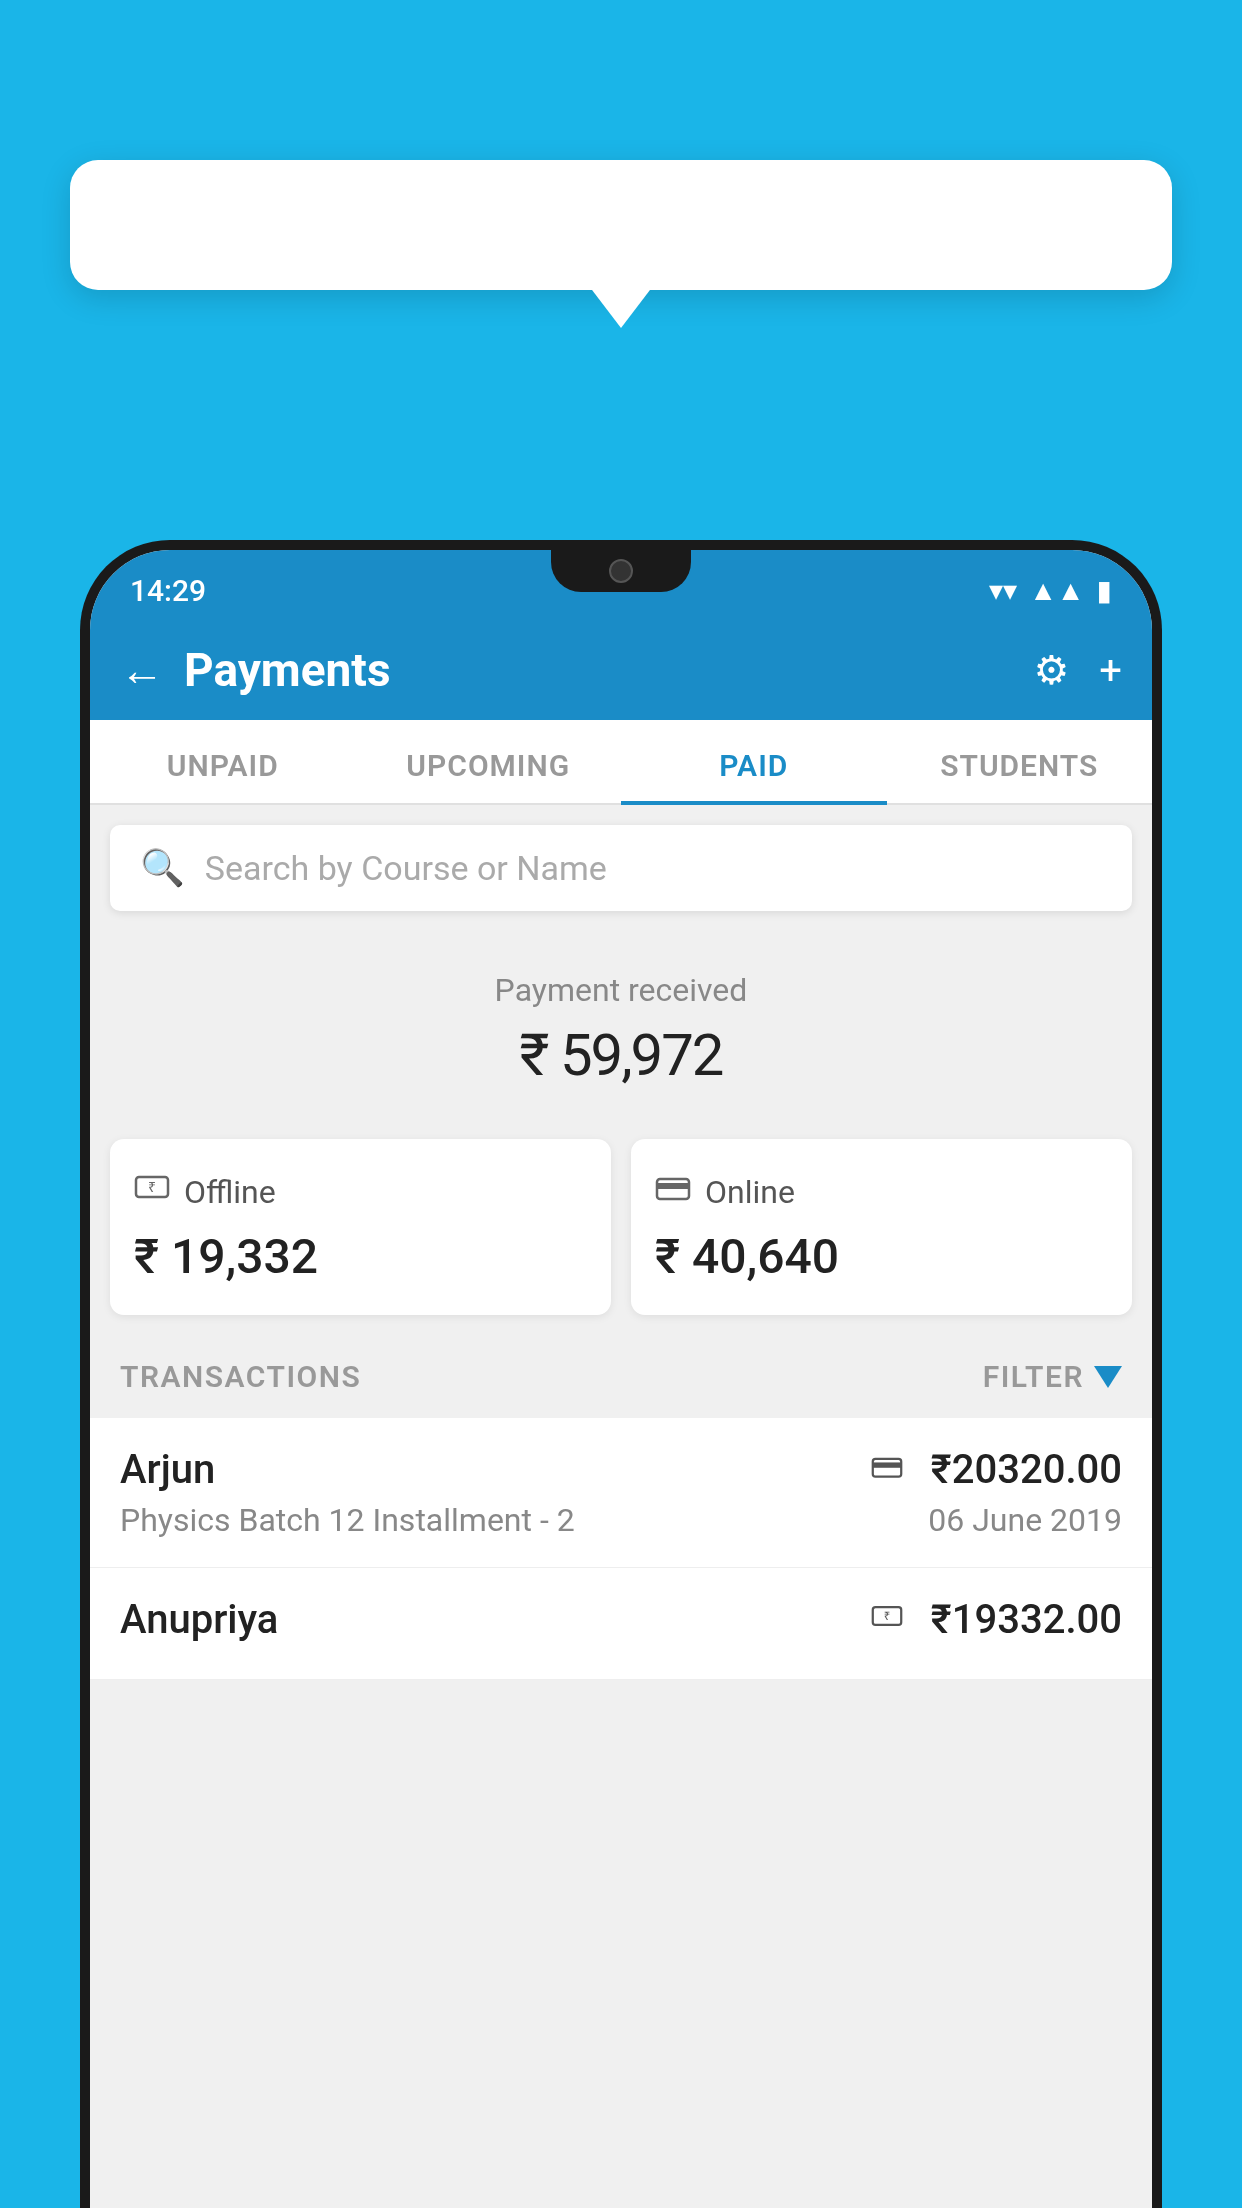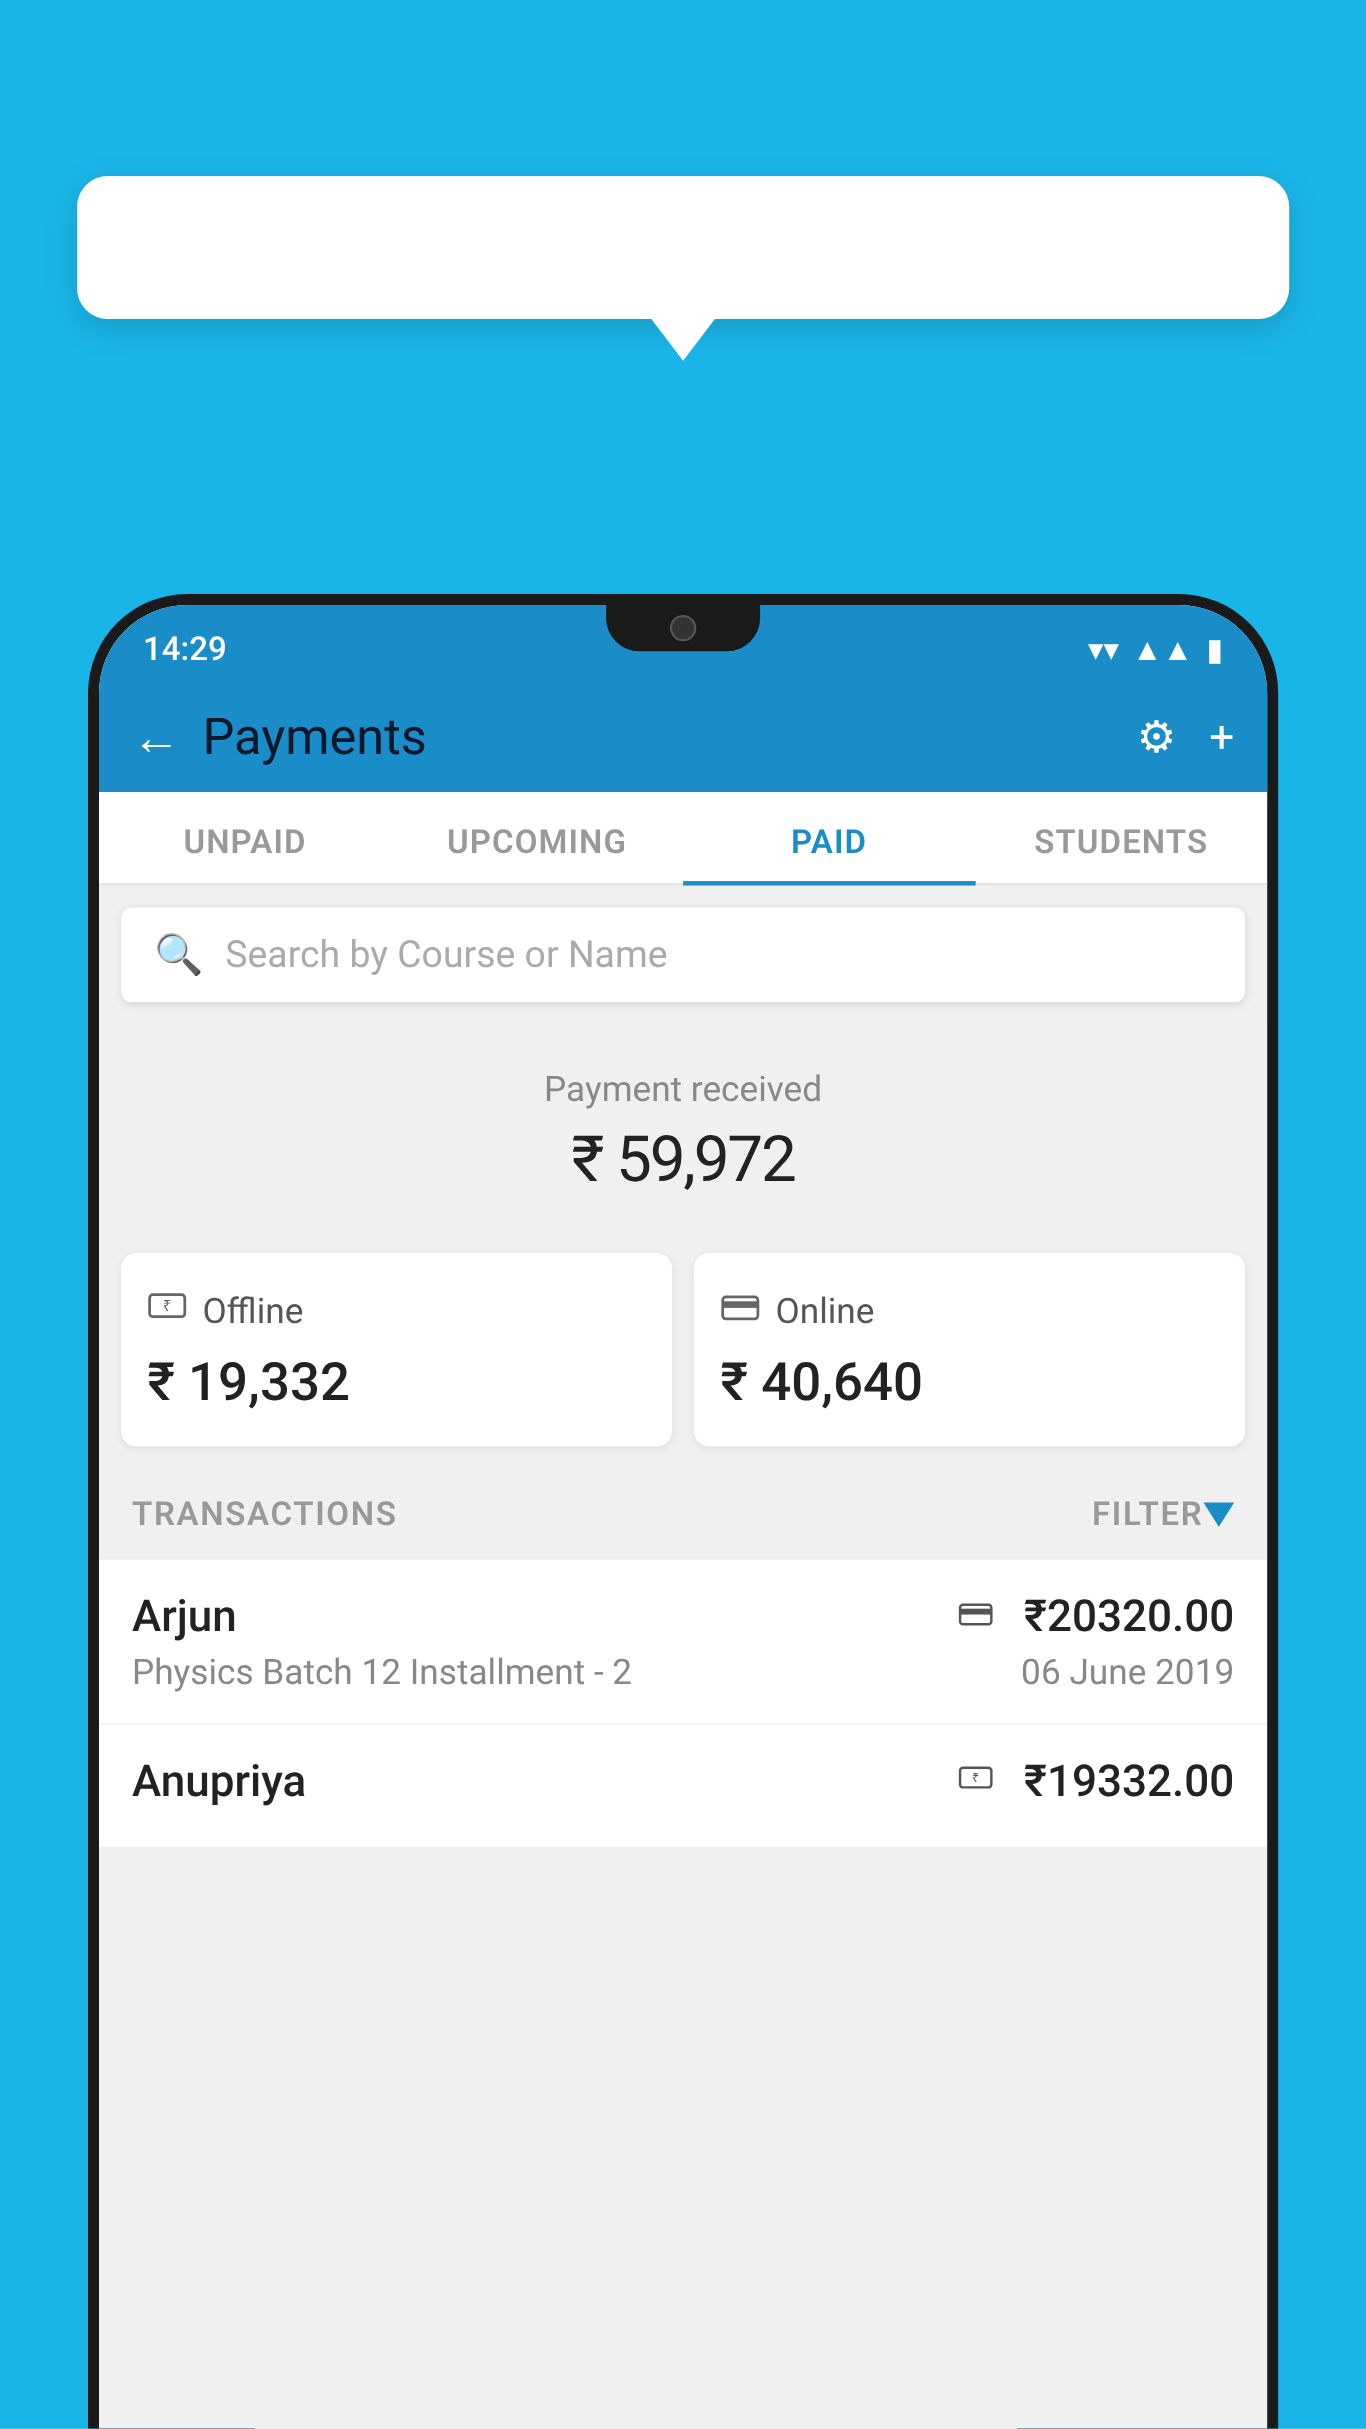--- a/index.html
+++ b/index.html
@@ -140,23 +140,23 @@
     }
 
     .back-arrow {
       color: white;
       font-size: 44px;
       margin-right: 20px;
       cursor: pointer;
     }
 
     .header-title {
-      color: #0f172a;
+      color: #ffffff;
       font-size: 46px;
-      font-weight: 400;
+      font-weight: 700;
       flex: 1;
     }
 
     .header-actions {
       display: flex;
       align-items: center;
       gap: 30px;
     }
 
     .header-icon {
@@ -292,20 +292,21 @@
     .transactions-label {
       font-size: 30px;
       color: #999;
       font-weight: 600;
       letter-spacing: 1.5px;
     }
 
     .filter-btn {
       display: flex;
       align-items: center;
+      gap: 10px;
       font-size: 30px;
       color: #999;
       font-weight: 600;
       letter-spacing: 1.5px;
     }
 
     .filter-triangle {
       width: 0;
       height: 0;
       border-left: 14px solid transparent;

